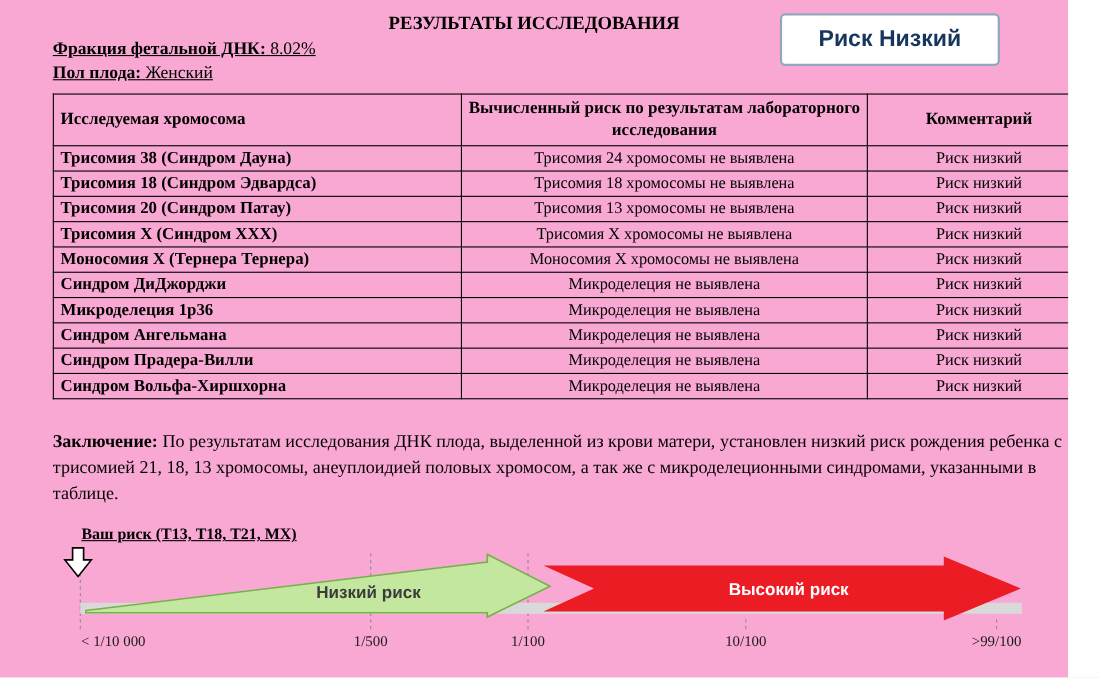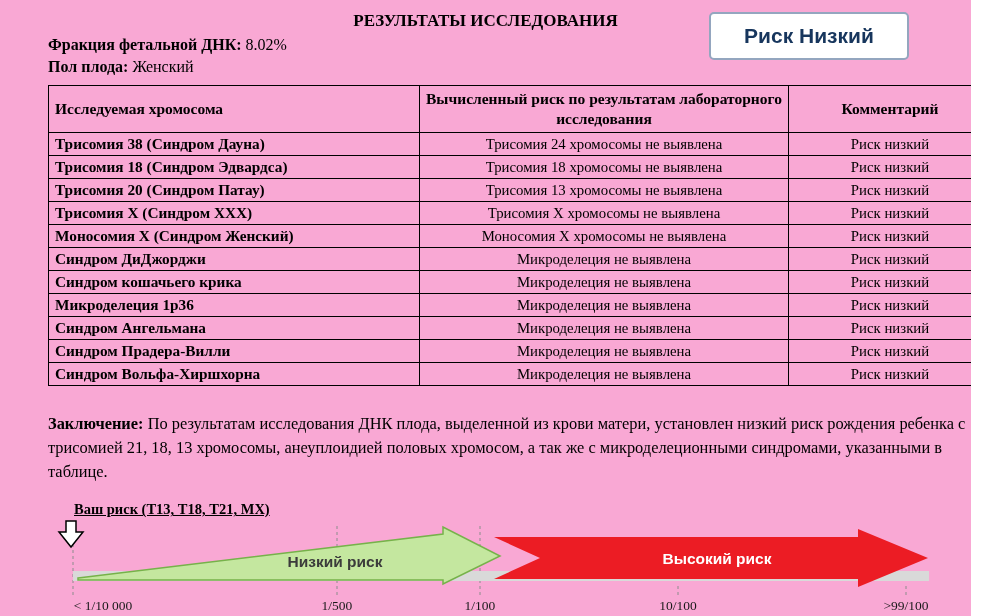--- a/index.html
+++ b/index.html
@@ -10,21 +10,21 @@
   }
   .title{text-align:center;font-weight:700;font-size:17px;line-height:22px;}
   .badge{
     position:absolute;top:12px;right:62px;width:196px;height:44px;
     border:2px solid #94a6bf;border-radius:5px;
     display:flex;align-items:center;justify-content:center;
     font-family:"Liberation Sans",sans-serif;font-weight:700;font-size:21px;color:#17365d;
     background:#fff;
   }
   .meta{margin-top:2px;font-size:16px;}
-  .meta-row{line-height:22px;}
+  .meta-row{line-height:22px;text-decoration:underline;}
   .meta-label{font-weight:700;}
   table.results{border-collapse:collapse;margin-top:7px;width:904px;table-layout:fixed;}
   .results th,.results td{border:1px solid #000;padding:1px 6px;overflow:hidden;}
   .results thead th{font-weight:700;font-size:15.5px;height:44px;vertical-align:middle;line-height:20px;}
   .c1{width:358px;text-align:left;}
   .c2{width:356px;text-align:center;}
   .c3{width:190px;text-align:center;}
   .results tbody td{font-size:14.8px;line-height:20px;}
   .results tbody td.c1{font-weight:700;font-size:15.3px;}
   .conclusion{margin-top:26px;font-size:16.4px;line-height:24px;width:924px;}
@@ -79,31 +79,26 @@
         <td class="c1">Трисомия 20 (Синдром Патау)</td>
         <td class="c2">Трисомия 13 хромосомы не выявлена</td>
         <td class="c3">Риск низкий</td>
       </tr>
       <tr>
         <td class="c1">Трисомия Х (Синдром ХХХ)</td>
         <td class="c2">Трисомия Х хромосомы не выявлена</td>
         <td class="c3">Риск низкий</td>
       </tr>
       <tr>
-        <td class="c1">Моносомия Х (Синдром Женский)</td>
+        <td class="c1">Моносомия Х (Тернера Тернера)</td>
         <td class="c2">Моносомия Х хромосомы не выявлена</td>
         <td class="c3">Риск низкий</td>
       </tr>
       <tr>
         <td class="c1">Синдром ДиДжорджи</td>
-        <td class="c2">Микроделеция не выявлена</td>
-        <td class="c3">Риск низкий</td>
-      </tr>
-      <tr>
-        <td class="c1">Синдром кошачьего крика</td>
         <td class="c2">Микроделеция не выявлена</td>
         <td class="c3">Риск низкий</td>
       </tr>
       <tr>
         <td class="c1">Микроделеция 1p36</td>
         <td class="c2">Микроделеция не выявлена</td>
         <td class="c3">Риск низкий</td>
       </tr>
       <tr>
         <td class="c1">Синдром Ангельмана</td>

